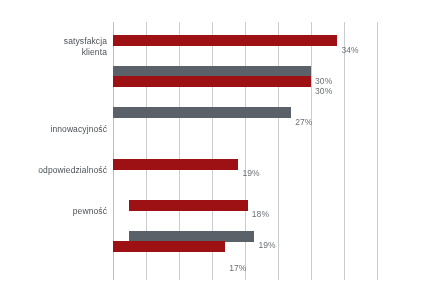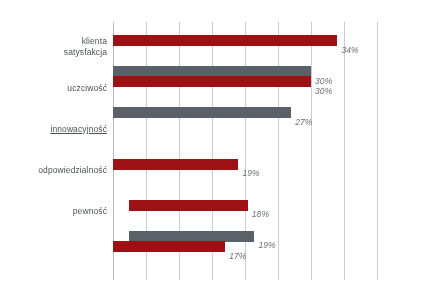--- a/index.html
+++ b/index.html
@@ -54,21 +54,20 @@
     position: absolute;
     left: 0;
     width: 311px;
     height: 26px;
   }
 
   .bar-row {
     position: relative;
     height: 29px;
     width: 100%;
-    font-style: italic;
   }
   .bar-row + .bar-row {
     margin-top: 2px;
   }
 
   .bar {
     position: absolute;
     left: 0;
     top: 0;
     height: 11px;
@@ -118,27 +117,24 @@
       <div class="gridline" style="left: 99px;"></div>
       <div class="gridline" style="left: 132px;"></div>
       <div class="gridline" style="left: 165px;"></div>
       <div class="gridline" style="left: 198px;"></div>
       <div class="gridline" style="left: 231px;"></div>
       <div class="gridline" style="left: 264px;"></div>
     </div>
 
   <div id="cat-labels">
       <div class="cat-label" style="top: 14px;">
+        <span>satysfakcja</span>
         <span>klienta</span>
-        <span>satysfakcja</span>
       </div>
-      <div class="cat-label" style="top: 60.7px;">
-        <span>uczciwość</span>
-      </div>
-      <div class="cat-label" style="top: 101.9px; text-decoration: underline;">
+      <div class="cat-label" style="top: 101.9px;">
         <span>innowacyjność</span>
       </div>
       <div class="cat-label" style="top: 143.1px; padding-left: 28px;">
         <span>odpowiedzialność</span>
       </div>
       <div class="cat-label" style="top: 184.3px; padding-left: 24px;">
         <span>pewność</span>
       </div>
     </div>
 
@@ -175,18 +171,18 @@
           <div class="bar-value" style="left: 122.8px;">18%</div>
         </div>
         <div class="bar-row">
           <div class="bar series-1" style="width: 125.4px; background: rgb(91, 97, 104);"></div>
           <div class="bar-value" style="left: 129.4px;">19%</div>
         </div>
       </div>
       <div class="bar-group" style="top: 219px;">
         <div class="bar-row">
           <div class="bar series-0" style="width: 112.2px; background: rgb(157, 16, 19);"></div>
-          <div class="bar-value" style="left: 116.2px;">17%</div>
+          <div class="bar-value" style="left: 116.2px; margin-top: 12px;">17%</div>
         </div>
       </div>
     </div>
 
 </div>
 
 </body></html>

